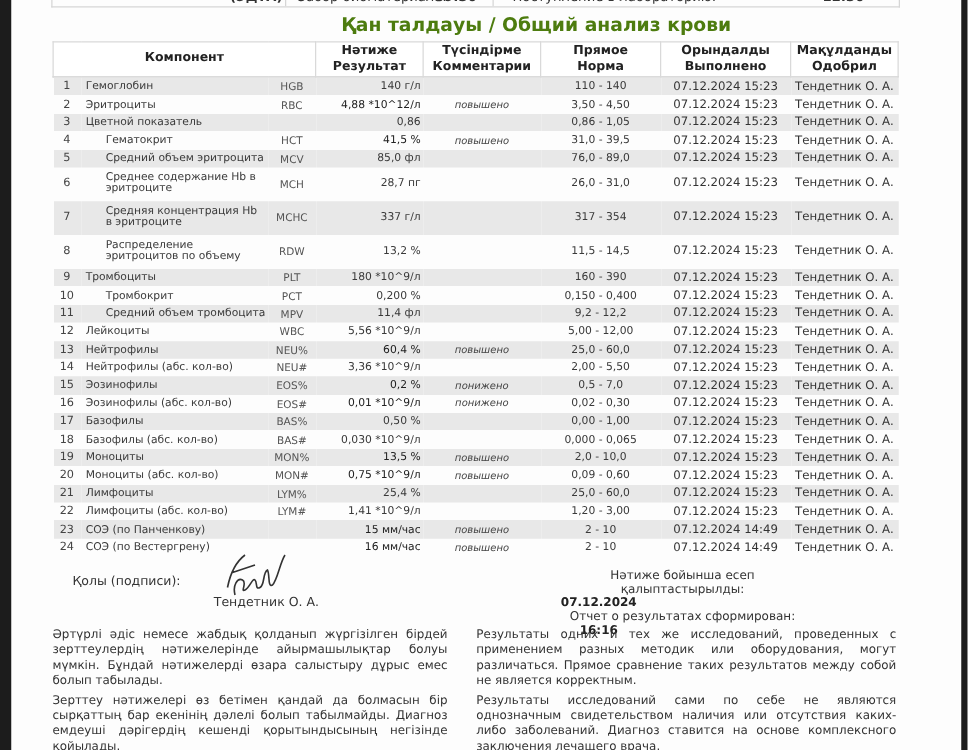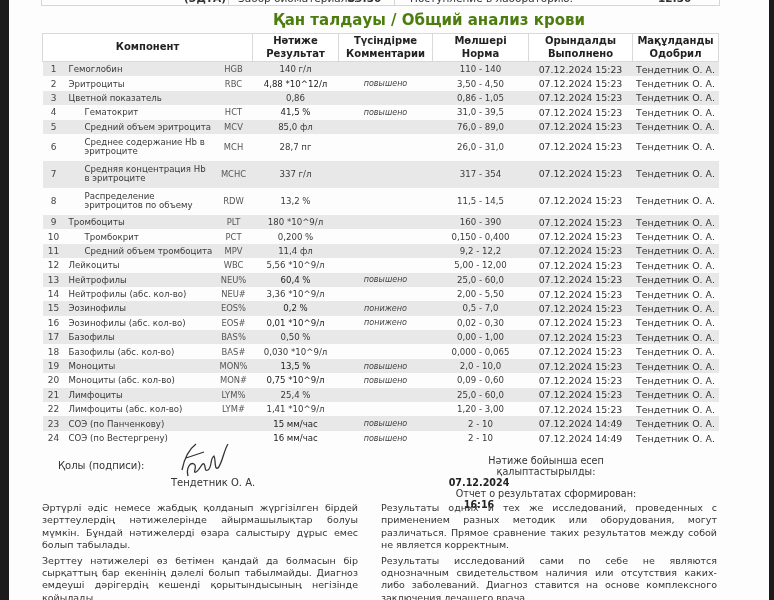--- a/index.html
+++ b/index.html
@@ -34,21 +34,21 @@
     font-size:10px; font-weight:bold; color:#222; height:27px;
     border:1px solid #d9d9d9; background:#fff; line-height:1.25; padding:0;
   }
   table.res td { padding:0 2px; height:14.4px; white-space:nowrap; overflow:hidden; }
   table.res tr.tall td { height:27px; white-space:normal; line-height:1.15; }
   table.res tr.shade td { background:#e8e8e8; }
   table.res td.num { text-align:center; font-size:9px; color:#444; }
   table.res td.name { padding-left:4px; }
   table.res td.name.sub { padding-left:20px; }
   table.res td.code { text-align:center; font-size:8.4px; color:#555; }
-  table.res td.val { text-align:center; }
+  table.res td.val { text-align:right; }
   table.res td.val.bold { font-weight:normal; color:#222; }
   table.res td.cmt { text-align:center; font-size:8px; color:#444;font-style:italic; }
   table.res td.norm { text-align:center; }
   table.res td.date { text-align:center; font-size:9.4px; color:#333; }
   table.res td.appr { text-align:center; font-size:9.4px; color:#333; }
 
   .sig-label { position:absolute; left:49px; top:460px; font-size:10px; color:#333; }
   .sig-mark { position:absolute; left:165px; top:440px; }
   .sig-name { position:absolute; left:162px; top:477px; font-size:10px; color:#333; }
 
@@ -88,21 +88,21 @@
         <col style="width:94px">
         <col style="width:96px">
       <col style="width:104px">
         <col style="width:86px">
     </colgroup>
     <thead>
       <tr>
         <th colspan="3">Компонент</th>
         <th><span>Нәтиже</span><br><span>Результат</span></th>
         <th><span>Түсіндірме</span><br><span>Комментарии</span></th>
-        <th><span>Мөлшері</span><br><span>Норма</span></th>
+        <th><span>Прямое</span><br><span>Норма</span></th>
         <th><span>Орындалды</span><br><span>Выполнено</span></th>
         <th><span>Мақұлданды</span><br><span>Одобрил</span></th>
       </tr>
     </thead>
     <tbody id="rows">
         <tr class="shade">
           <td class="num">1</td>
           <td class="name">Гемоглобин</td>
           <td class="code">HGB</td>
           <td class="val">140 г/л</td>

